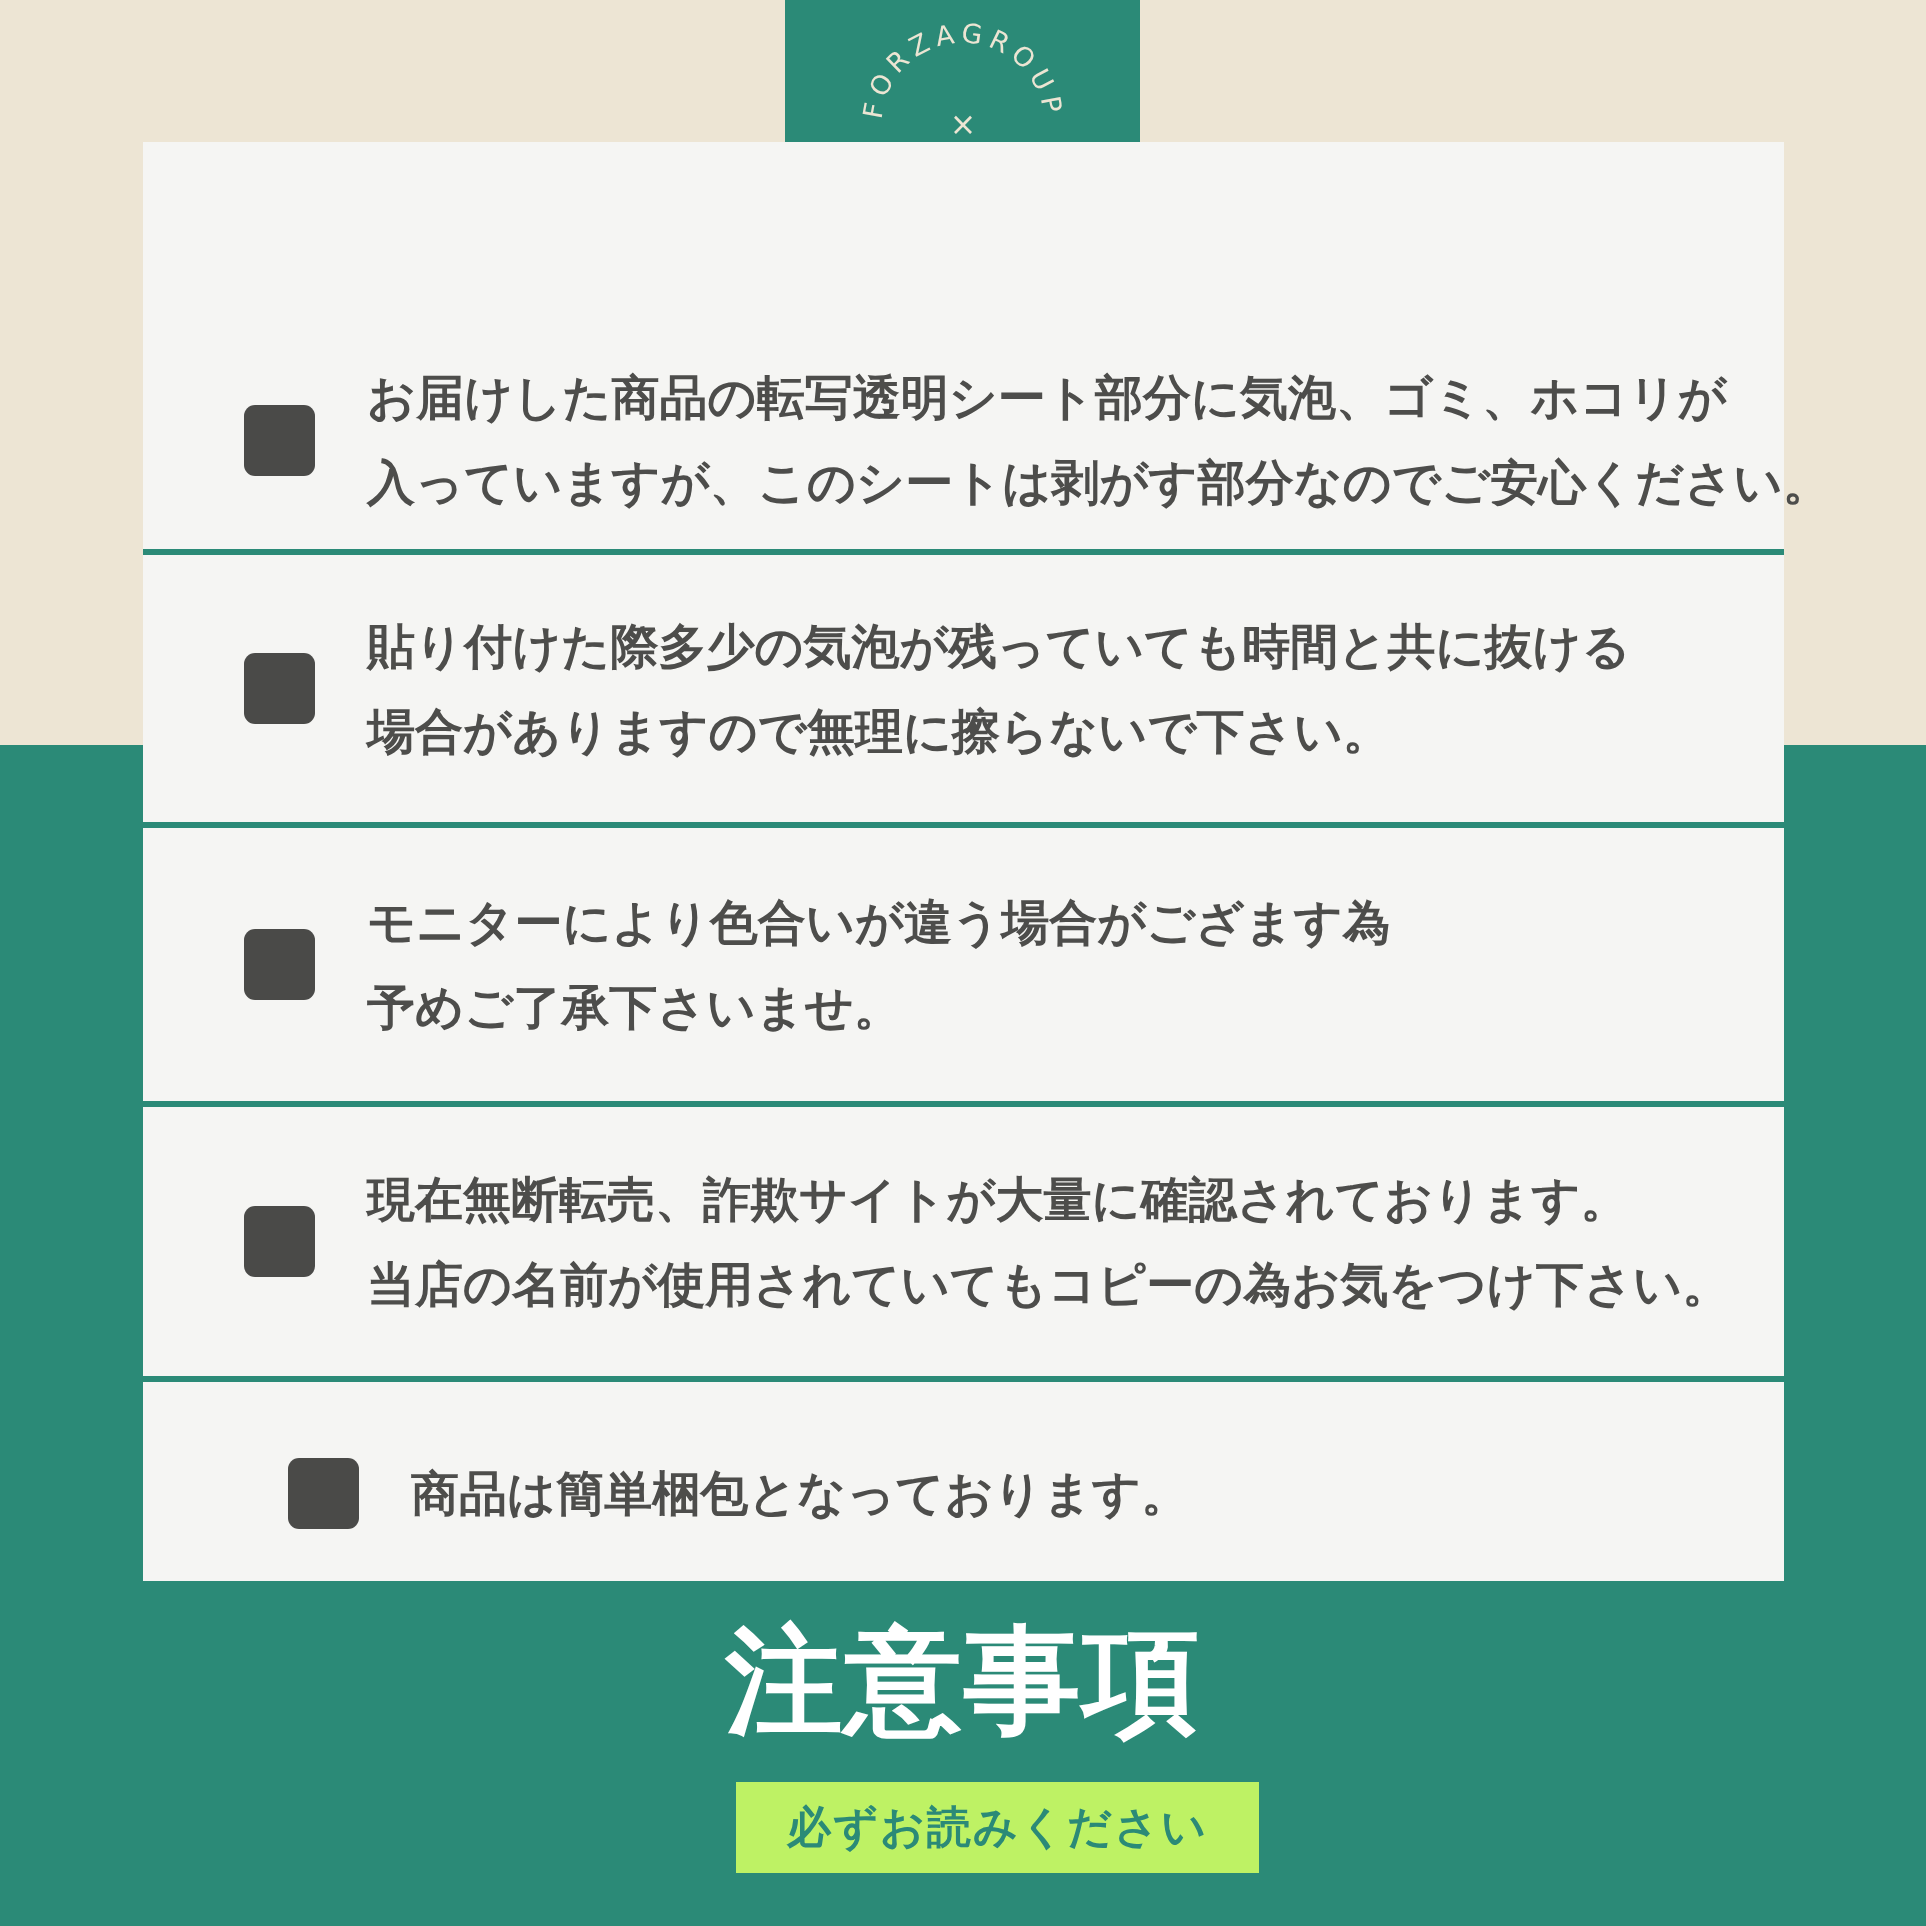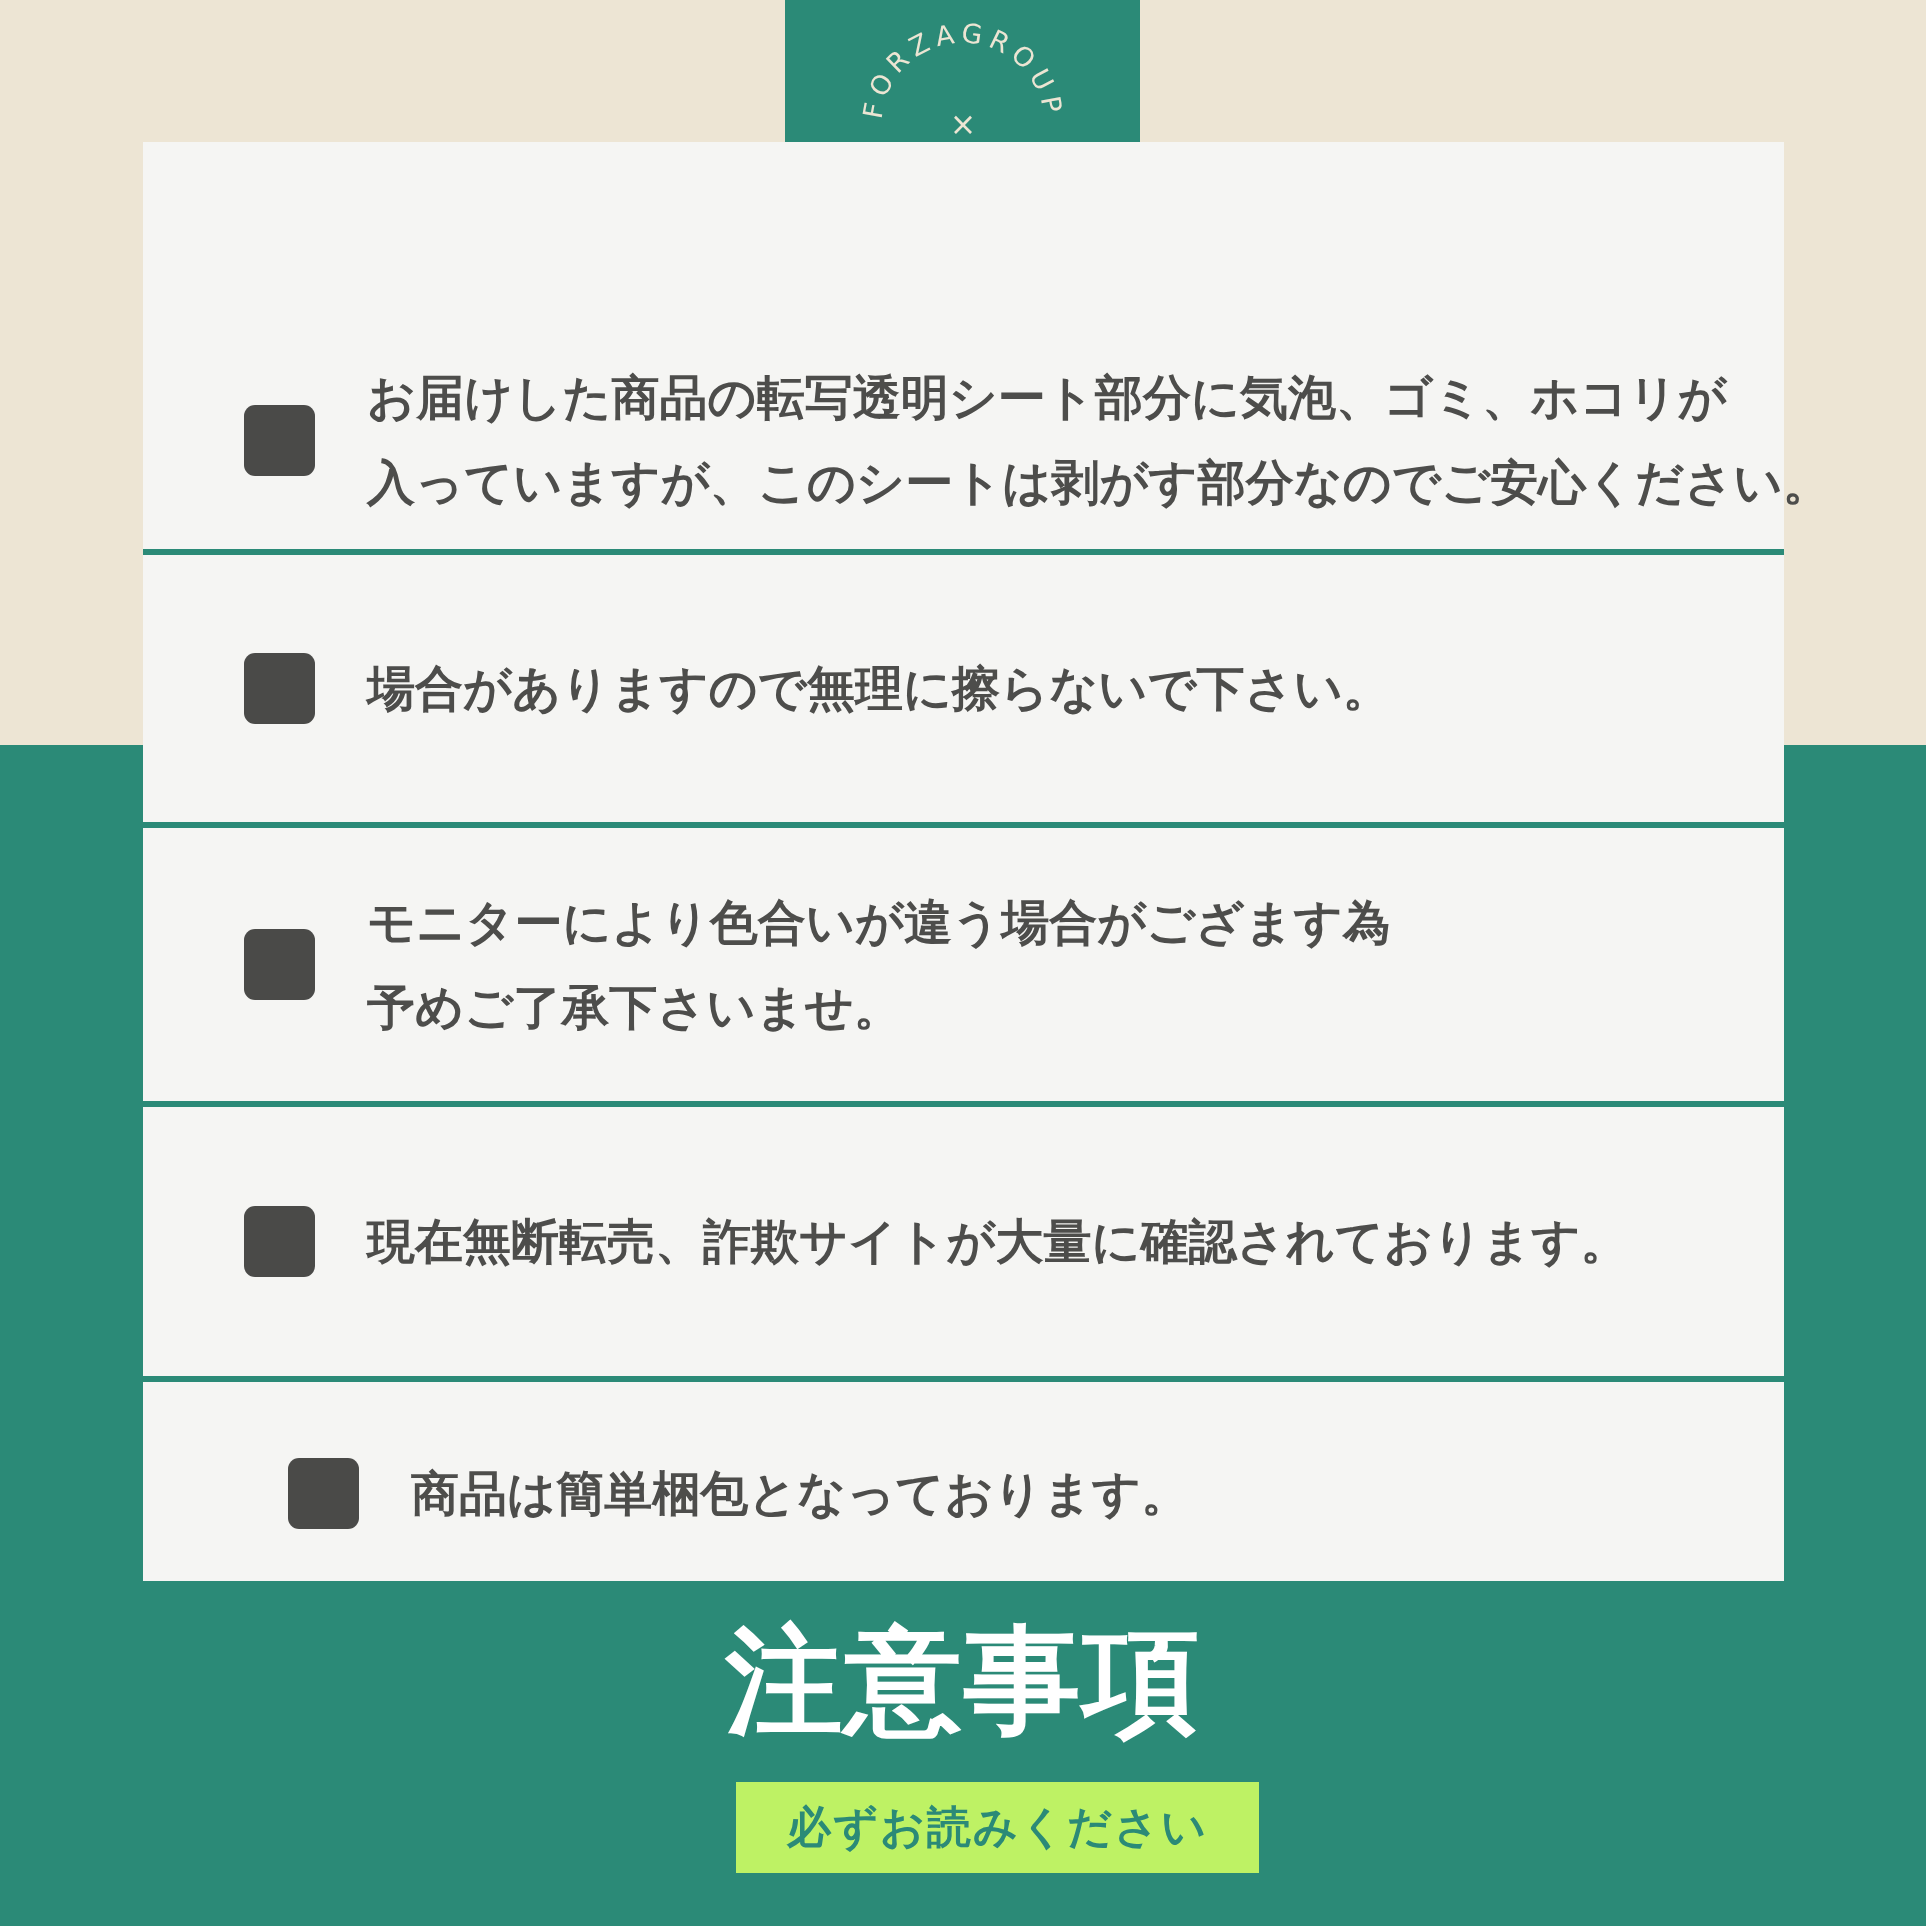--- a/index.html
+++ b/index.html
@@ -112,20 +112,21 @@
       </div>
     </div>
   </div>
 
   <div class="divider"></div>
 
   <div class="section s2">
     <div class="row">
       <span class="checkbox"></span>
       <div class="notice-text">
+        <span>貼り付けた際多少の気泡が残っていても時間と共に抜ける</span>
         <span>場合がありますので無理に擦らないで下さい。</span>
       </div>
     </div>
   </div>
 
   <div class="divider"></div>
 
   <div class="section s3">
     <div class="row">
       <span class="checkbox"></span>
@@ -136,20 +137,21 @@
     </div>
   </div>
 
   <div class="divider"></div>
 
   <div class="section s4">
     <div class="row">
       <span class="checkbox"></span>
       <div class="notice-text">
         <span>現在無断転売、詐欺サイトが大量に確認されております。</span>
+        <span>当店の名前が使用されていてもコピーの為お気をつけ下さい。</span>
       </div>
     </div>
   </div>
 
   <div class="divider"></div>
 
   <div class="section s5">
     <div class="row">
       <span class="checkbox"></span>
       <div class="notice-text">

